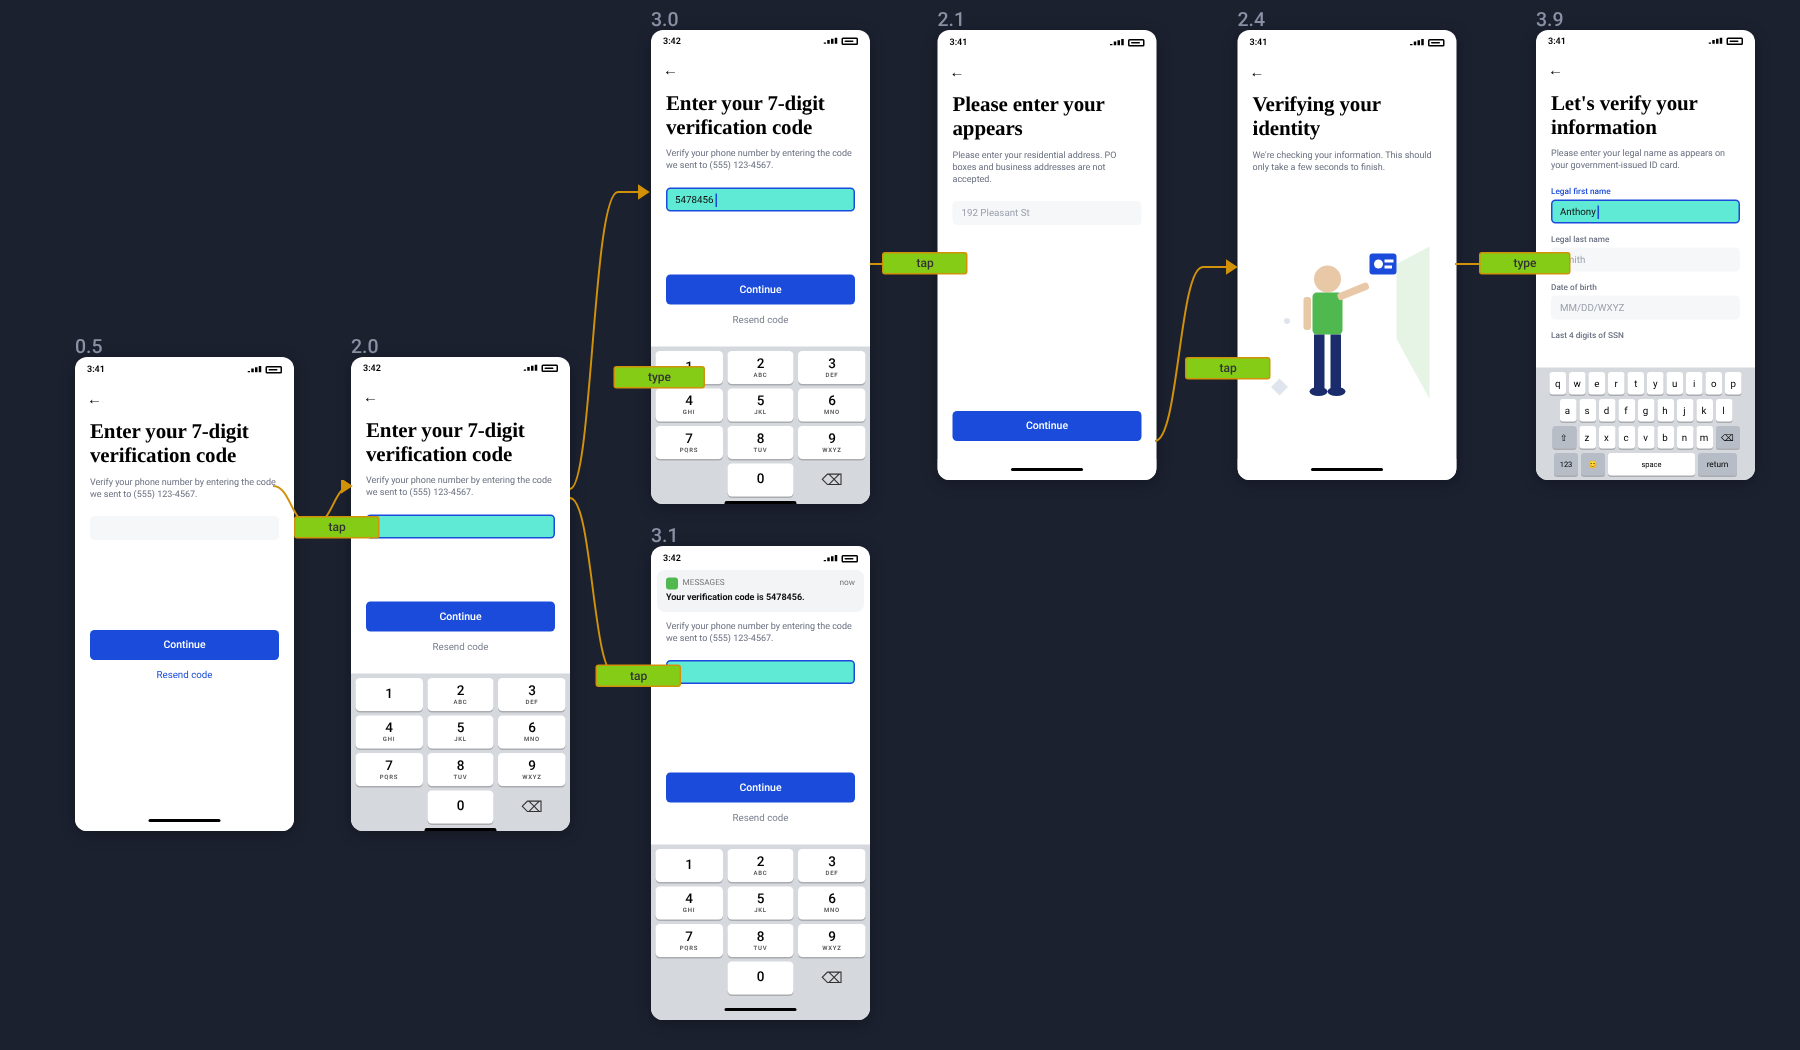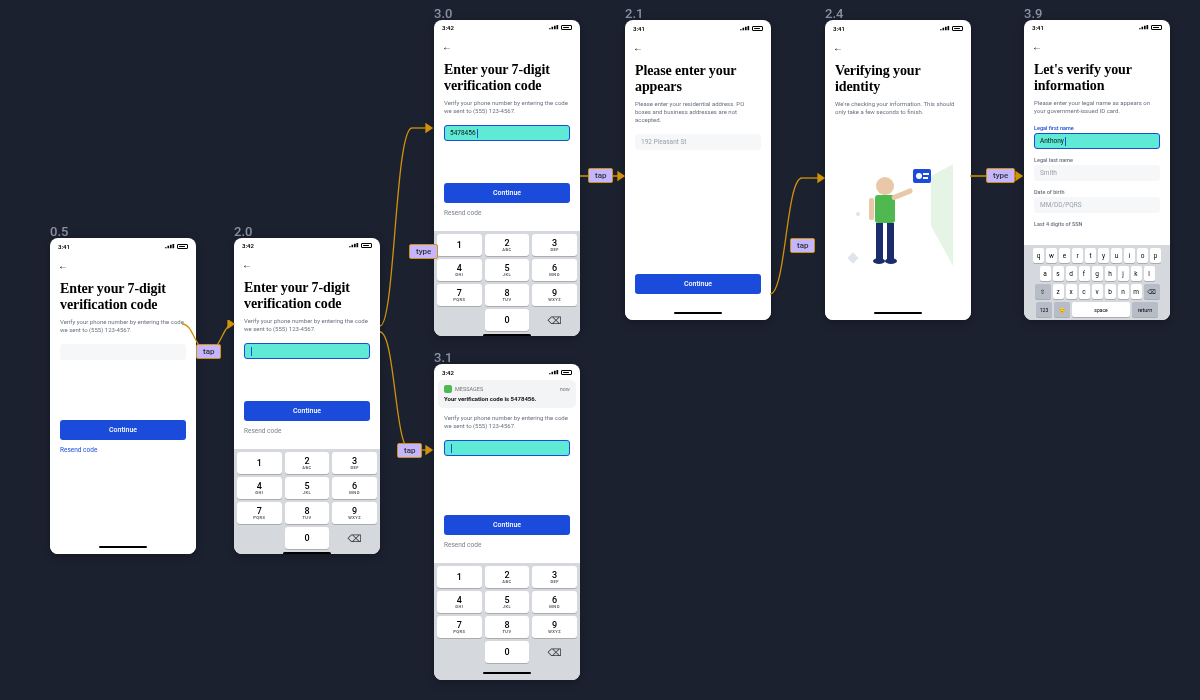--- a/index.html
+++ b/index.html
@@ -76,20 +76,21 @@
       height: 20px;
       display: flex;
       align-items: center;
       justify-content: center;
       font-weight: 500;
       margin-top: auto;
     }
     .btn-link {
       font-size: 6.5px;
       color: #1a4bdb;
+      text-align: center;
       padding: 6px 0;
     }
     .btn-link.gray { color: #7a808f; }
 
     .keypad {
       display: grid;
       grid-template-columns: repeat(3, 1fr);
       gap: 3px;
       padding: 3px;
       background: #d5d8dd;
@@ -131,25 +132,25 @@
       font-size: 5.5px;
     }
     .notif-head { display:flex; align-items:center; gap:3px; color:#777; margin-bottom:2px; }
     .notif-app-icon { width:8px; height:8px; background:#4fb84f; border-radius:2px; }
     .notif-title { font-size: 6px; font-weight: 700; color: #111; margin-bottom: 1px; }
 
     .illus { flex:1; display:flex; align-items:center; justify-content:center; }
 
     .action-chip {
       position: absolute;
-      background: #c4b5fd;
+      background: #84cc16;
       border: 1px solid #d1920a;
       border-radius: 2px;
       font-size: 8px;
-      padding: 2px 6px;
+      padding: 2px 22px;
       color: #333;
       font-weight: 500;
       z-index: 10;
     }
 
     .connector { position: absolute; z-index: 5; pointer-events: none; }
     .connector path { stroke: #d1920a; stroke-width: 1.3; fill: none; }
     .connector .arrow { fill: #d1920a; }
 
     .field-group { margin-bottom: 8px; }
@@ -534,21 +535,21 @@
       </div>
       <div class="field-group">
         <div class="input-label gray">Legal last name</div>
         <div class="input-field disabled">
             <span>Smith</span>
           </div>
       </div>
       <div class="field-group">
         <div class="input-label gray">Date of birth</div>
         <div class="input-field disabled">
-            <span>MM/DD/PQRS</span>
+            <span>MM/DD/WXYZ</span>
           </div>
       </div>
       <div class="input-label gray">Last 4 digits of SSN</div>
     </div>
     <div class="qk">
       <div class="qrow">
         <div class="qkey">q</div>
         <div class="qkey">w</div>
         <div class="qkey">e</div>
         <div class="qkey">r</div>

